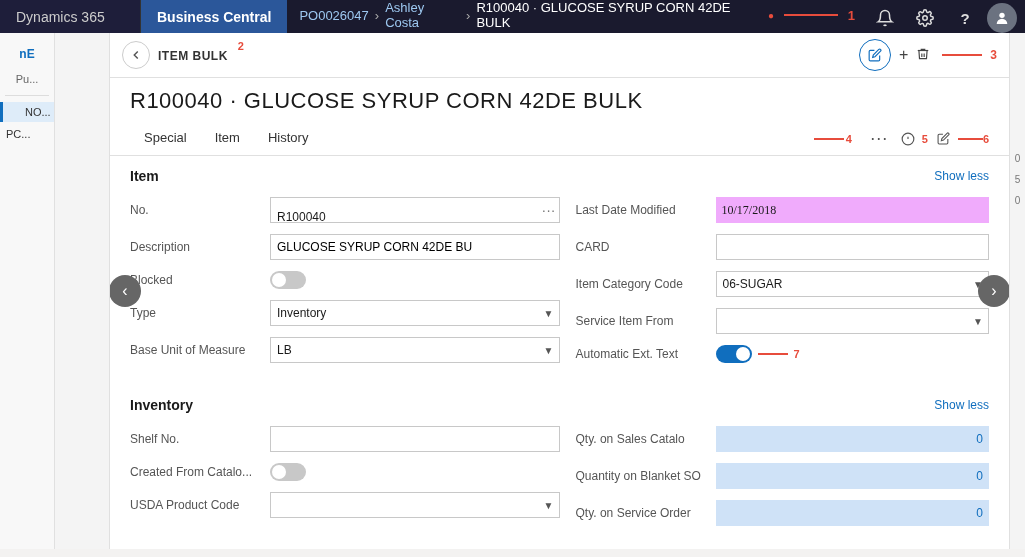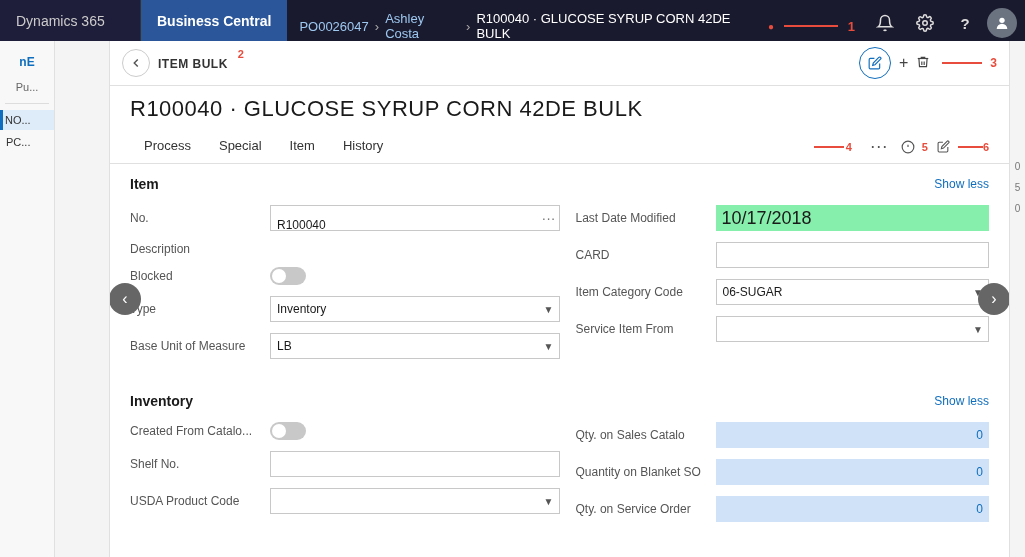--- a/index.html
+++ b/index.html
@@ -1,23 +1,23 @@
 <!DOCTYPE html>
 <html><head>
   <meta charset="utf-8">
   <style>
     * { box-sizing: border-box; margin: 0; padding: 0; }
     body { font-family: 'Segoe UI', Arial, sans-serif; font-size: 13px; background: #f3f2f1; width: 1025px; height: 557px; overflow: hidden; }
 
     
     .top-nav {
       display: flex;
-      align-items: flex-end;
+      align-items: flex-start;
       background: #1a1a2e;
-      height: 41px;
+      height: 33px;
       color: white;
       position: relative;
     }
     .nav-dynamics {
       background: #1e1e3a;
       padding: 0 16px;
       height: 100%;
       display: flex;
       align-items: center;
       font-size: 14px;
@@ -263,26 +263,27 @@
       min-width: 140px;
       color: #555;
       font-size: 12px;
       padding-right: 8px;
       white-space: nowrap;
     }
     .form-input-readonly {
       flex: 1;
       height: 26px;
       border: none;
-      background: #86efac;
+      background: #f0abfc;
       padding: 0 6px;
-      font-size: 18px;
+      font-size: 12px;
       color: #1a1a1a;
       display: flex;
       align-items: center;
+      font-family: Liberation Serif, serif;
     }
     .form-input-blue {
       flex: 1;
       height: 26px;
       border: none;
       background: #cfe2f7;
       padding: 0 6px;
       font-size: 12px;
       color: #106ebe;
       display: flex;
@@ -421,21 +422,21 @@
     </div>
   </div>
 </div>
 
 <div class="main-layout">
 
   <div class="left-sidebar">
     <div class="sidebar-letters">nE</div>
     <div class="sidebar-sub">Pu...</div>
     <div class="sidebar-divider"></div>
-    <div class="sidebar-row active" style="font-size:11px;padding:4px 2px;width:100%;">NO...</div>
+    <div class="sidebar-row active" style="font-size:11px;padding:4px 22px;width:100%;">NO...</div>
     <div class="sidebar-row" style="font-size:11px;padding:4px 6px;width:100%;">PC...</div>
   </div>
 
   <div class="second-panel">
   </div>
 
   <div class="content-area" style="position:relative;">
 
     <div style="position:absolute;left:-1px;top:50%;transform:translateY(-50%);z-index:20;">
       <div style="width:32px;height:32px;border-radius:50%;background:#666;display:flex;align-items:center;justify-content:center;color:white;cursor:pointer;font-size:16px;">‹</div>
@@ -479,21 +480,20 @@
             </svg>
         </div>
         <span style="display:inline-block;height:2px;width:40px;background:#e74c3c;vertical-align:middle;margin-left:4px;"></span>
         <span style="color:#e74c3c;font-weight:bold;font-size:12px;">3</span>
       </div>
     </div>
 
     <div class="record-title">R100040 · GLUCOSE SYRUP CORN 42DE BULK</div>
 
     <div class="tabs-row">
-      <div class="tab-item">Process</div>
       <div class="tab-item">Special</div>
       <div class="tab-item">Item</div>
       <div class="tab-item">History</div>
       <div class="tab-spacer"></div>
       <div style="position:relative;display:flex;align-items:center;">
         <div style="display:inline-block;height:2px;width:30px;background:#e74c3c;vertical-align:middle;margin-right:2px;"></div>
         <span style="color:#e74c3c;font-weight:bold;font-size:11px;margin-right:10px;">4</span>
       </div>
       <div class="tab-more-btn">···</div>
       <div class="tab-info-btn">
@@ -530,20 +530,21 @@
           <div class="form-row">
             <span class="form-label">No.</span>
             <div class="input-with-dots">
               <input type="text" class="" value="R100040" style="width: 100%; height: 26px; border: 1px solid rgb(200, 200, 200); padding: 14px 24px 0px 6px; font-size: 12px;">
               <span class="input-dots">···</span>
             </div>
           </div>
 
           <div class="form-row">
             <span class="form-label">Description</span>
+            <input type="text" value="GLUCOSE SYRUP CORN 42DE BU" style="flex: 1 1 0%; height: 26px; border: 1px solid rgb(200, 200, 200); padding: 0px 6px; font-size: 12px;">
           </div>
 
           <div class="form-row">
             <span class="form-label">Blocked</span>
             <div class="toggle-wrap">
               <label class="toggle">
                 <input type="checkbox" style="">
                 <span class="toggle-slider"></span>
               </label>
             </div>
@@ -595,49 +596,60 @@
           <div class="form-row">
             <span class="form-label">Service Item From</span>
             <div class="select-wrapper">
               <select>
                 <option value=""></option>
               </select>
               <span class="select-chevron">▼</span>
             </div>
           </div>
 
+          <div class="form-row">
+            <span class="form-label">Automatic Ext. Text</span>
+            <div style="display:flex;align-items:center;gap:6px;">
+              <label class="toggle">
+                <input type="checkbox" checked="" style="">
+                <span class="toggle-slider"></span>
+              </label>
+              <span style="display:inline-block;height:2px;width:30px;background:#e74c3c;vertical-align:middle;"></span>
+              <span style="color:#e74c3c;font-weight:bold;font-size:11px;">7</span>
+            </div>
+          </div>
         </div>
 
       </div>
 
       <div class="section-header" style="margin-top:16px;">
         <span class="section-title">Inventory</span>
         <span class="show-less-btn">Show less</span>
       </div>
 
       <div class="form-grid">
 
         <div>
+
+          <div class="form-row">
+            <span class="form-label">Shelf No.</span>
+            <input type="text" value="" style="flex: 1 1 0%; height: 26px; border: 1px solid rgb(200, 200, 200); padding: 0px 6px; font-size: 12px;">
+          </div>
 
           <div class="form-row">
             <span class="form-label">Created From Catalo...</span>
             <div class="toggle-wrap">
               <label class="toggle">
                 <input type="checkbox" style="">
                 <span class="toggle-slider"></span>
               </label>
             </div>
           </div>
 
           <div class="form-row">
-            <span class="form-label">Shelf No.</span>
-            <input type="text" value="" style="flex: 1 1 0%; height: 26px; border: 1px solid rgb(200, 200, 200); padding: 0px 6px; font-size: 12px;">
-          </div>
-
-          <div class="form-row">
             <span class="form-label">USDA Product Code</span>
             <div class="select-wrapper">
               <select>
                 <option value=""></option>
               </select>
               <span class="select-chevron">▼</span>
             </div>
           </div>
         </div>
 

